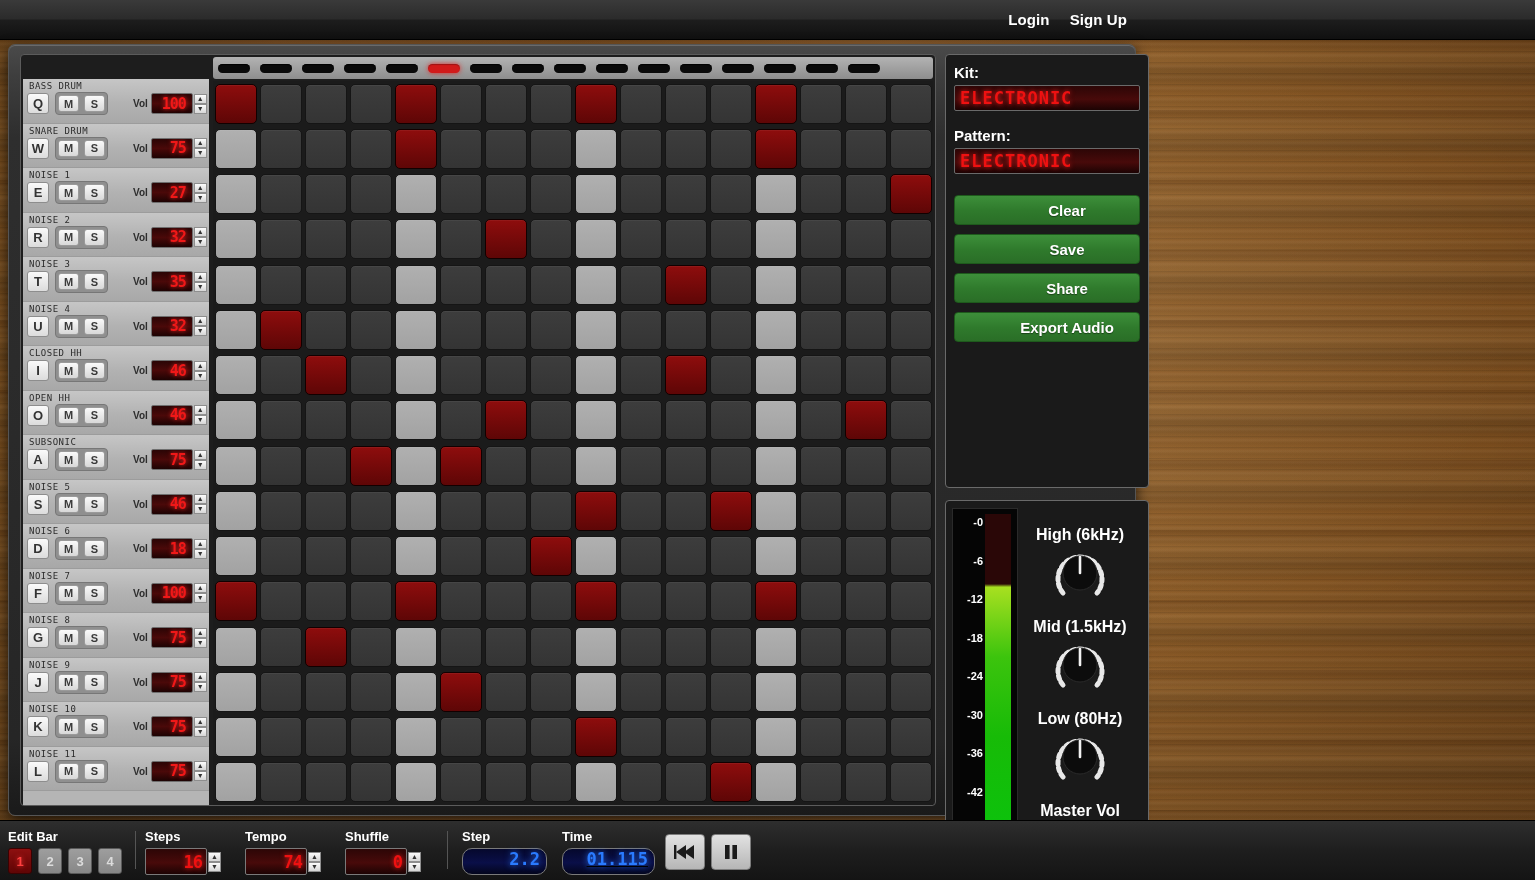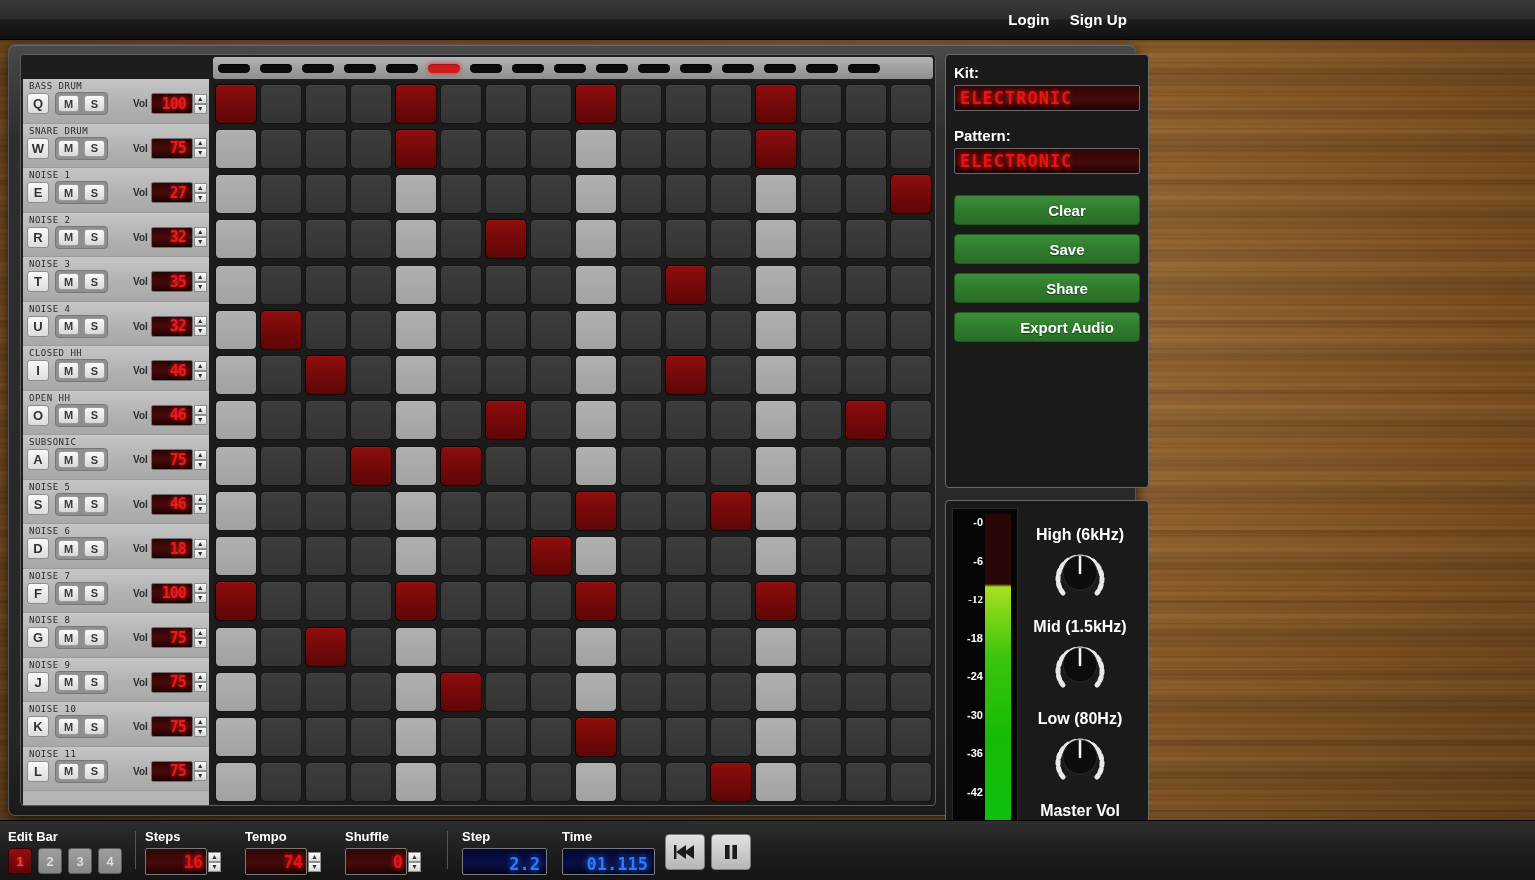--- a/index.html
+++ b/index.html
@@ -210,22 +210,22 @@
     background:linear-gradient(to bottom,#2c0606,#480a0a 55%,#1c0303);
     border:1px solid #7a7a7a; border-radius:2px;
     display:flex; align-items:center; justify-content:flex-end; padding-right:4px;
   }
   .numtxt{
     font-family:"DejaVu Sans Mono", monospace; font-size:17px; font-weight:bold;
     color:#ee1111; text-shadow:0 0 5px rgba(255,30,30,.85); letter-spacing:-1px;
   }
   .bluelcd{
     height:27px; background:linear-gradient(to bottom,#05082c,#0a0f48 55%,#03051c);
-    border:1px solid #7a7a7a; border-radius:2px;
-    display:flex; align-items:flex-end; justify-content:flex-end; padding-right:6px;
+    border:1px solid #7a7a7a; border-radius:10px;
+    display:flex; align-items:flex-start; justify-content:flex-end; padding-right:6px;
   }
   .bluetxt{
     font-family:"DejaVu Sans Mono", monospace; font-size:17px; font-weight:bold;
     color:#2a7bff; text-shadow:0 0 6px rgba(40,120,255,.9); letter-spacing:0px;
   }
   .tbtn{
     width:40px; height:36px; border-radius:4px;
     background:linear-gradient(to bottom,#e2e2e2,#b6b6b6);
     border:1px solid #7d7d7d; display:flex; align-items:center; justify-content:center;
     cursor:pointer; margin-right:6px;
@@ -866,21 +866,21 @@
       <button class="greenbtn">Save</button>
       <button class="greenbtn">Share</button>
       <button class="greenbtn">Export Audio</button>
     </div>
 
     <div id="meterpanel">
       <div id="meterbox">
         <div id="scale">
             <div class="tick" style="top: 7px;">-0</div>
             <div class="tick" style="top: 45.5px;">-6</div>
-            <div class="tick" style="top: 84px; font-family: Liberation Serif, serif;">-12</div>
+            <div class="tick" style="top: 84px;">-12</div>
             <div class="tick" style="top: 122.5px;">-18</div>
             <div class="tick" style="top: 161px;">-24</div>
             <div class="tick" style="top: 199.5px;">-30</div>
             <div class="tick" style="top: 238px;">-36</div>
             <div class="tick" style="top: 276.5px;">-42</div>
             <div class="tick" style="top: 315px;">-48</div>
           </div>
         <div id="bar"></div>
       </div>
       <div id="knobcol">
@@ -979,21 +979,21 @@
 
   <div class="bgroup" style="left:462px;">
     <div class="blabel">Step</div>
     <div class="bluelcd" style="width:85px;">
       <span class="bluetxt">2.2</span>
     </div>
   </div>
 
   <div class="bgroup" style="left:562px;">
     <div class="blabel">Time</div>
-    <div class="bluelcd" style="width:93px;">
+    <div class="bluelcd" style="width:93px;text-decoration:underline;">
       <span class="bluetxt">01.115</span>
     </div>
   </div>
 
   <div class="bgroup" style="left:665px; top:13px; display:flex;">
     <div class="tbtn">
       <svg width="22" height="18" viewBox="0 0 22 18">
         <polygon points="10,9 20,2 20,16" fill="#1b1b1b"></polygon>
         <polygon points="2,9 12,2 12,16" fill="#1b1b1b"></polygon>
         <rect x="0" y="2" width="2.4" height="14" fill="#1b1b1b"></rect>

